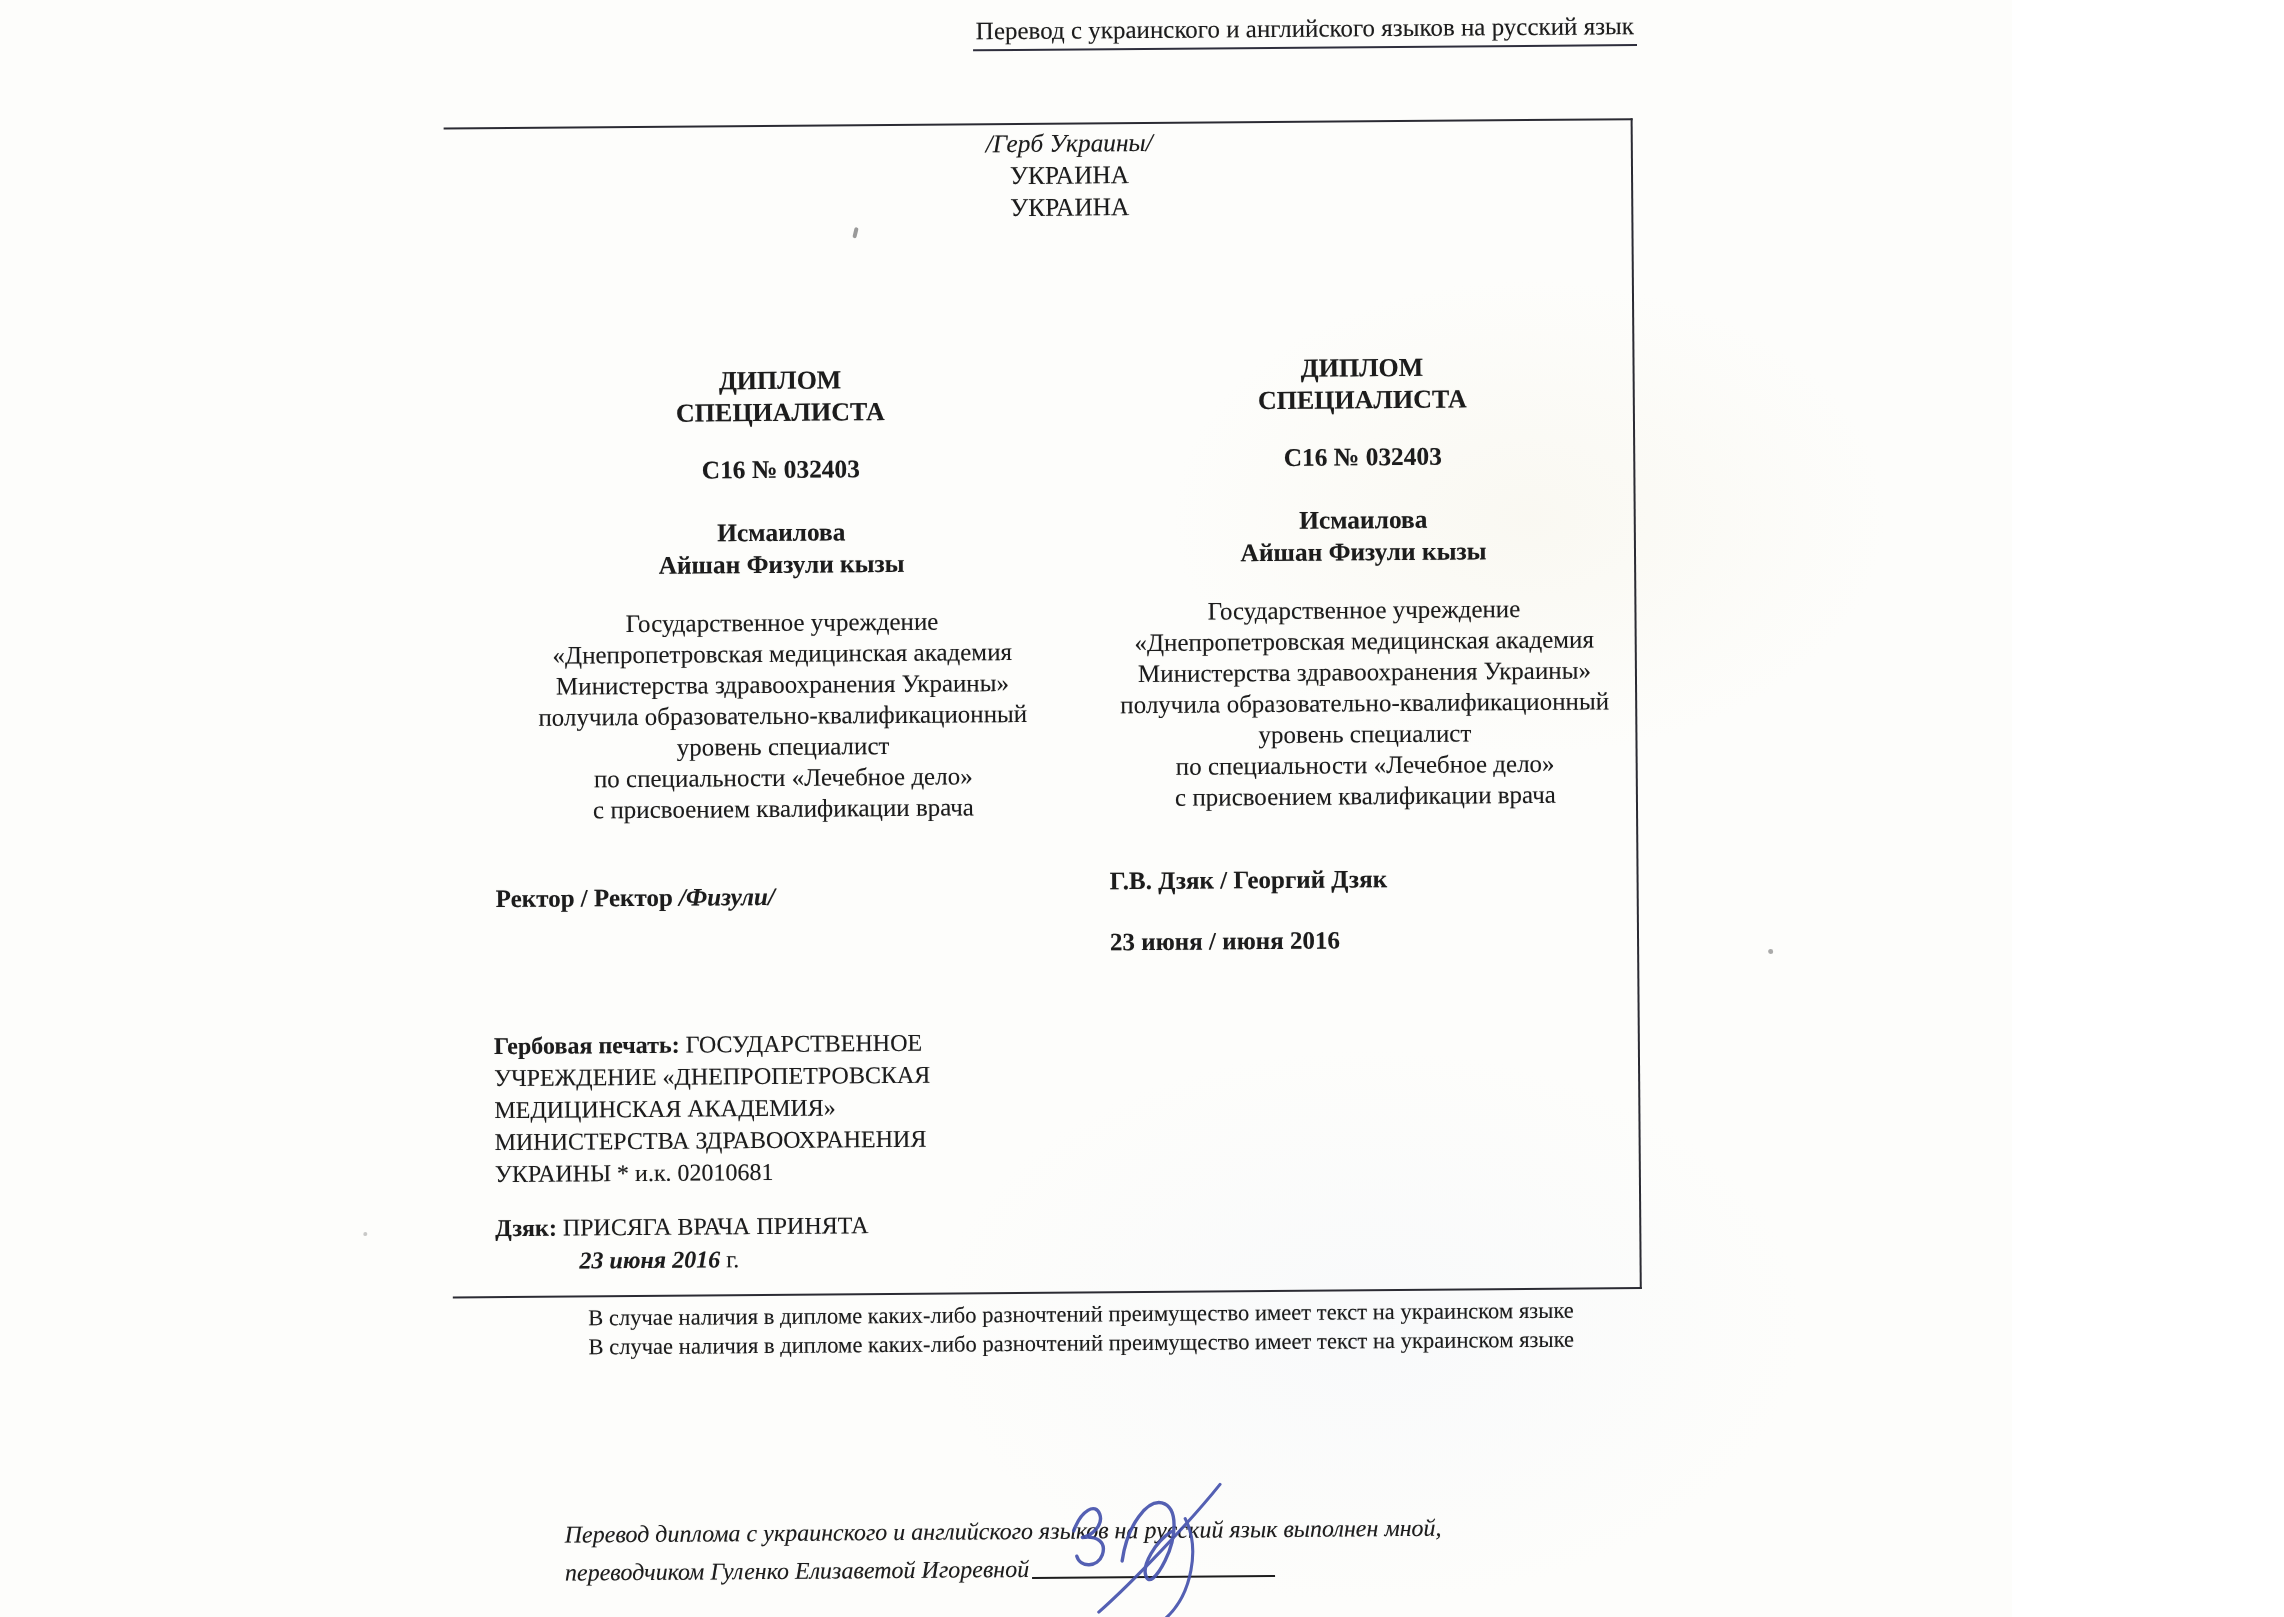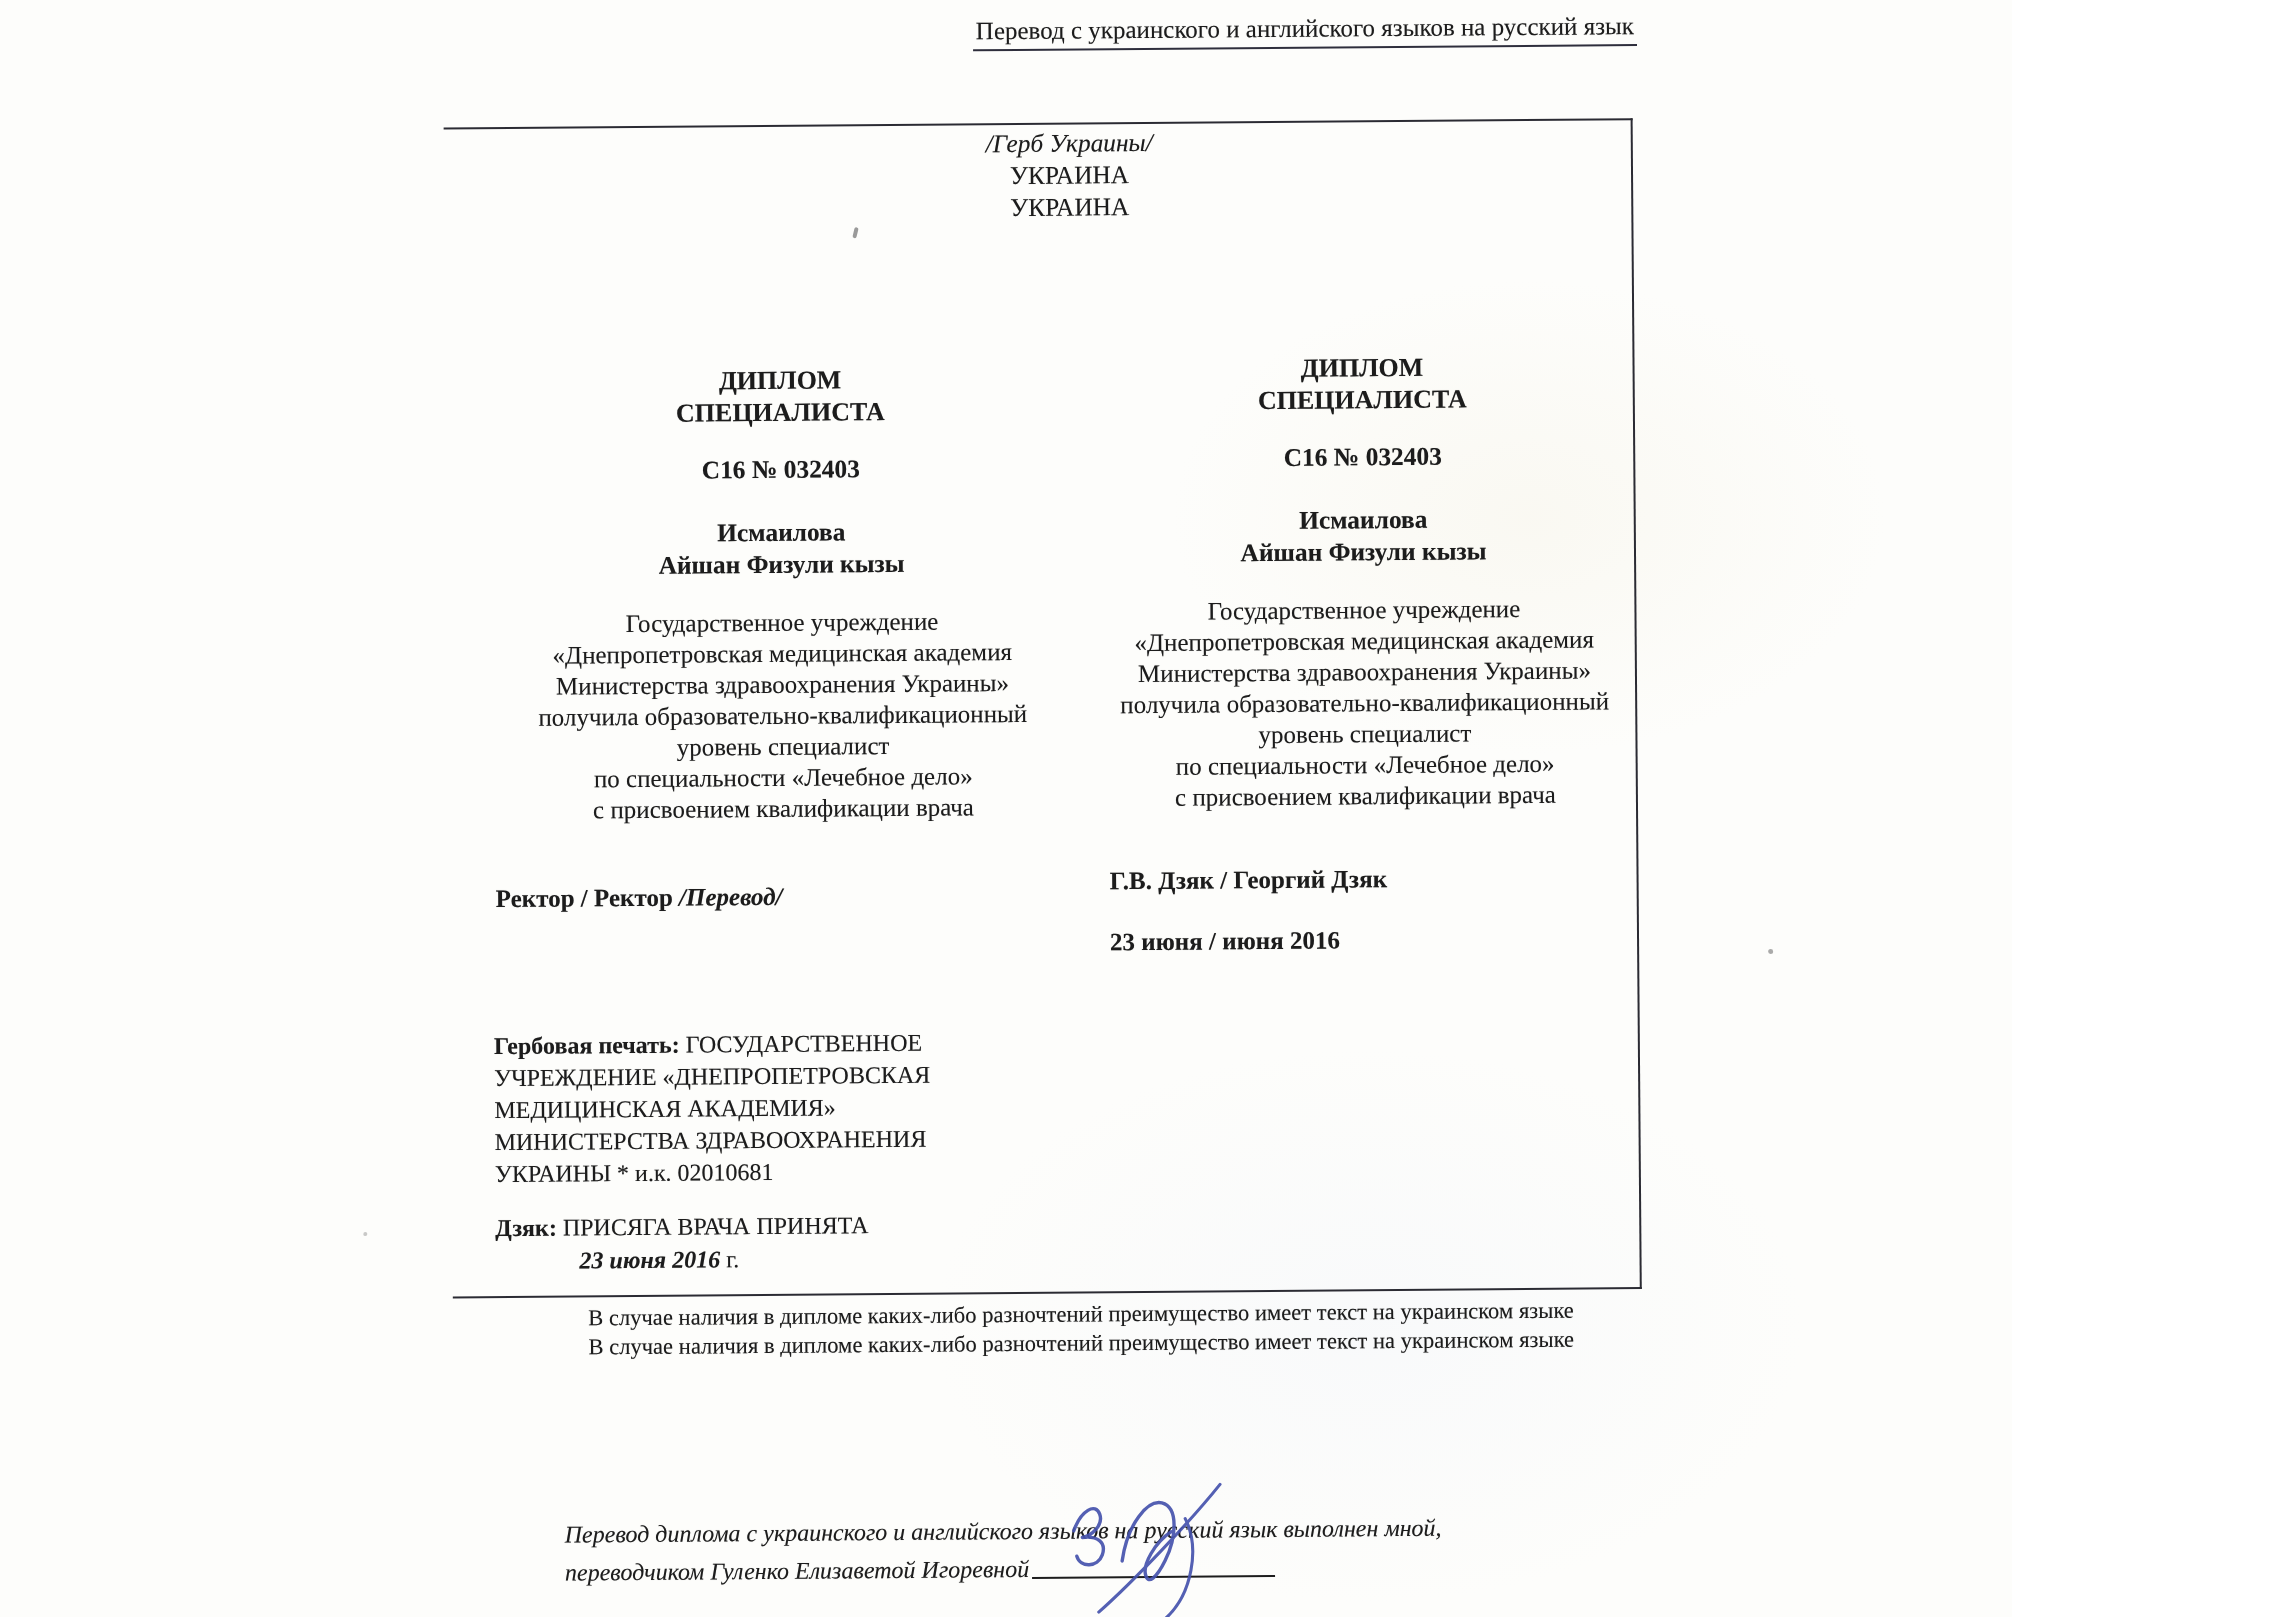--- a/index.html
+++ b/index.html
@@ -94,21 +94,21 @@
       <div>«Днепропетровская медицинская академия</div>
       <div>Министерства здравоохранения Украины»</div>
       <div>получила образовательно-квалификационный</div>
       <div>уровень специалист</div>
       <div>по специальности «Лечебное дело»</div>
       <div>с присвоением квалификации врача</div>
     </div>
     <div class="abs rector ink">
       <span class="b">Ректор / Ректор</span>
       <span> </span>
-      <span class="b i">/Перевод/</span>
+      <span class="b i">/Физули/</span>
     </div>
 
     <div class="abs seal ink">
       <div><span class="b">Гербовая печать:</span> <span>ГОСУДАРСТВЕННОЕ</span></div>
       <div>УЧРЕЖДЕНИЕ «ДНЕПРОПЕТРОВСКАЯ</div>
       <div>МЕДИЦИНСКАЯ АКАДЕМИЯ»</div>
       <div>МИНИСТЕРСТВА ЗДРАВООХРАНЕНИЯ</div>
       <div>УКРАИНЫ * и.к. 02010681</div>
     </div>
 

